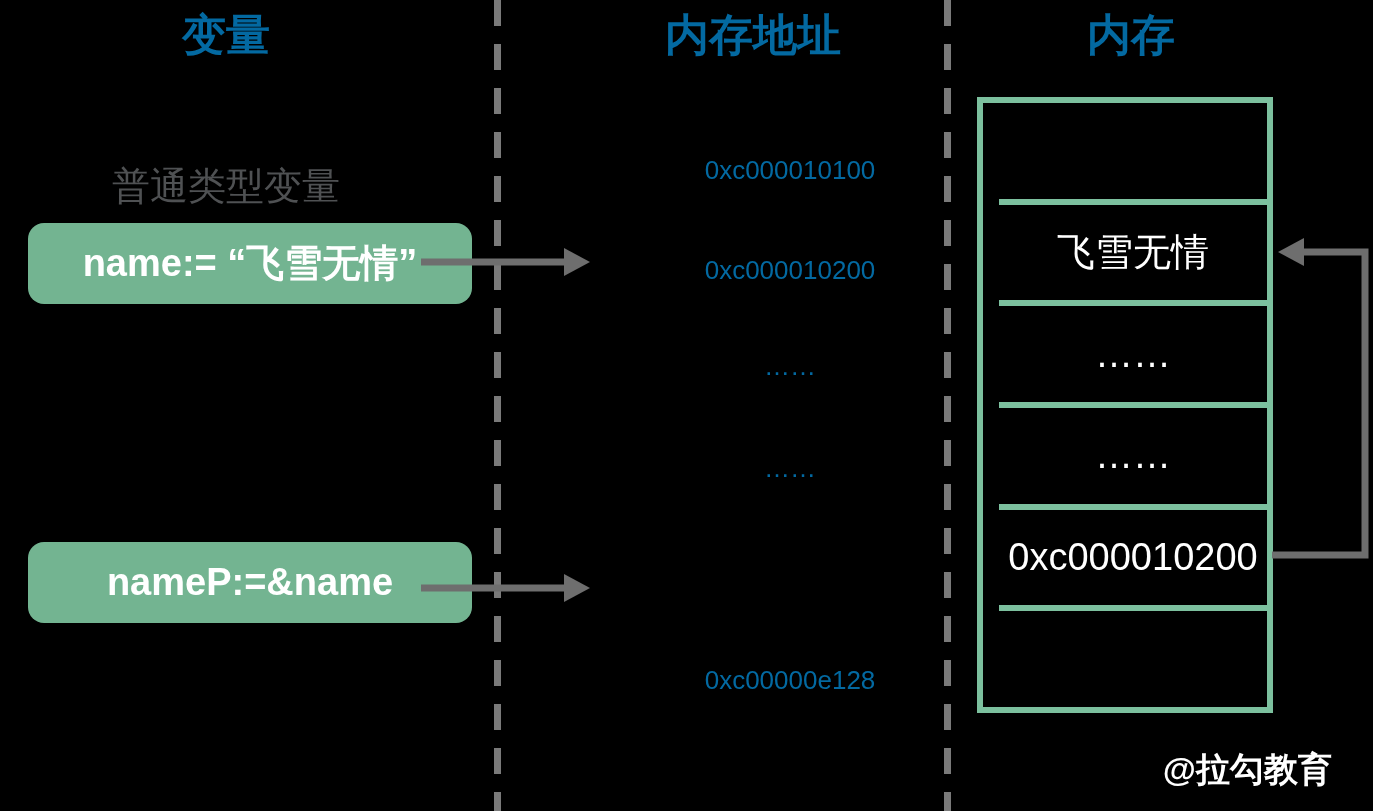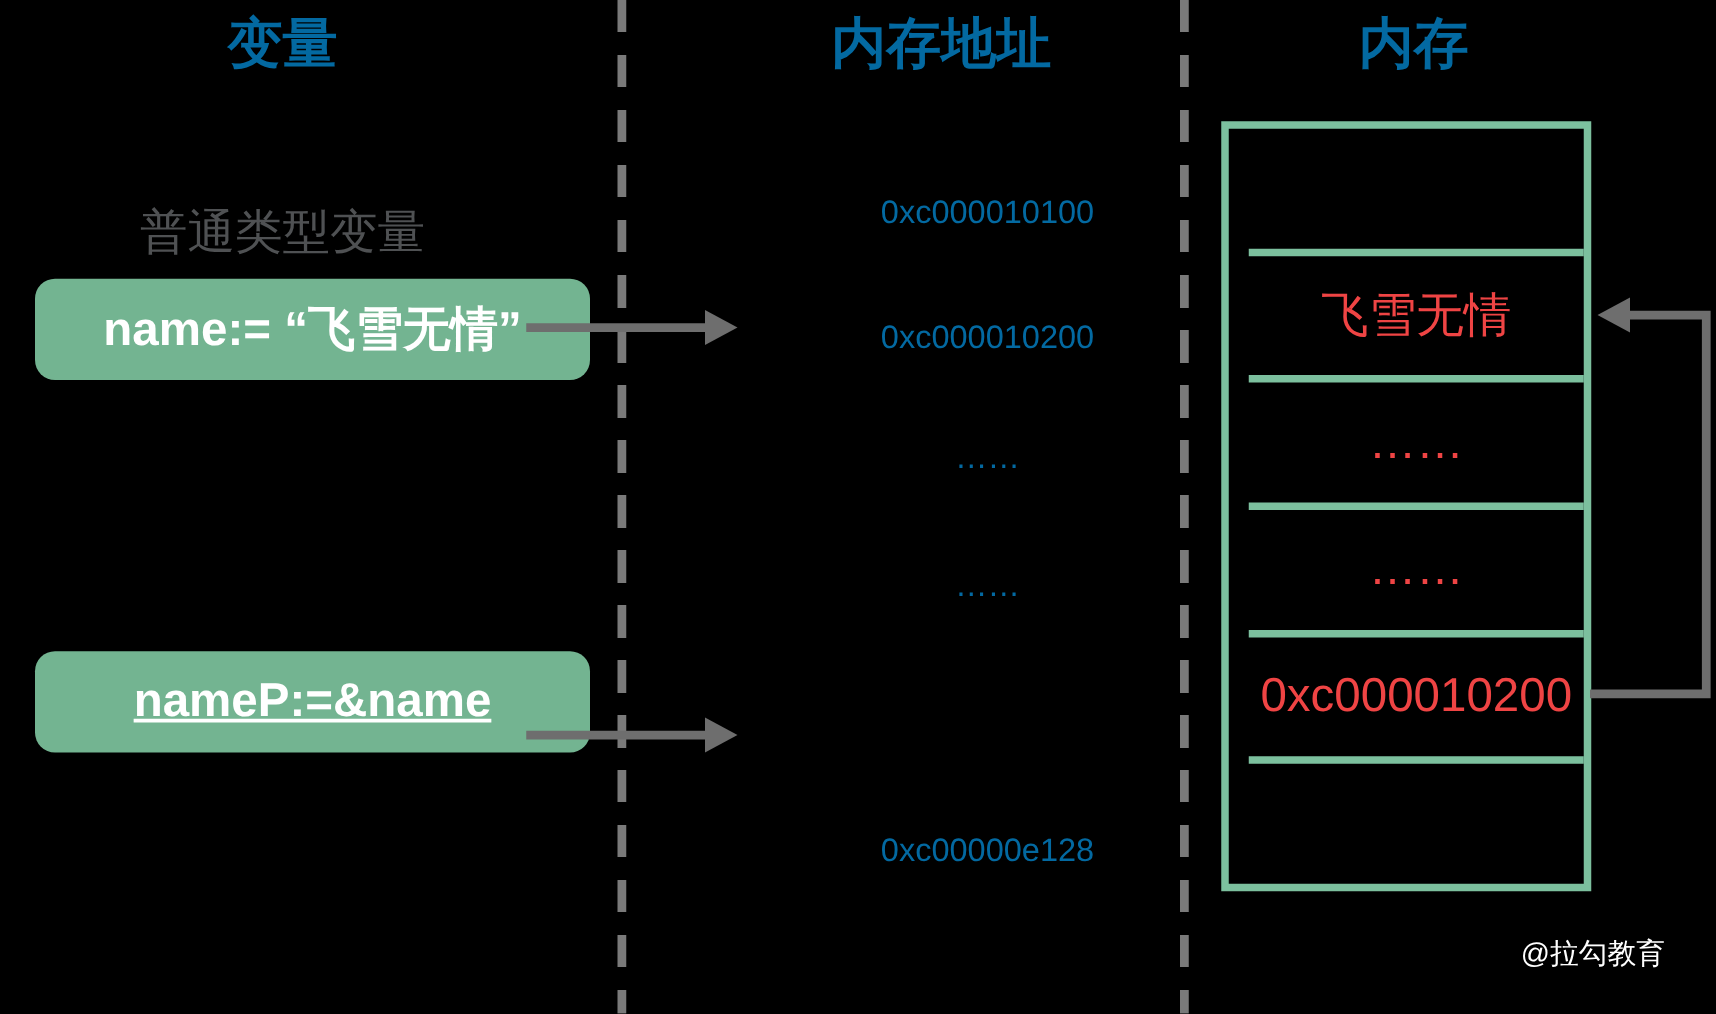--- a/index.html
+++ b/index.html
@@ -63,21 +63,21 @@
     border-radius: 16px;
     display: flex;
     align-items: center;
     justify-content: center;
     color: #ffffff;
     font-size: 38px;
     font-weight: bold;
     white-space: nowrap;
   }
   .code-box.b1 { top: 223px; }
-  .code-box.b2 { top: 521px; text-decoration: underline; }
+  .code-box.b2 { top: 542px; }
 
   
   .addr {
     position: absolute;
     left: 790px;
     transform: translate(-50%, -50%);
     color: #0369a1;
     font-size: 26px;
     white-space: nowrap;
   }
@@ -99,21 +99,21 @@
     border: 6px solid #7cc09e;
     display: flex;
     flex-direction: column;
   }
   .mem-cell {
     flex: 1 1 0;
     border-bottom: 6px solid #7cc09e;
     display: flex;
     align-items: center;
     justify-content: center;
-    color: #ef4444;
+    color: #ffffff;
     font-size: 38px;
     white-space: nowrap;
     margin-left: 16px;
   }
   .mem-cell:last-child { border-bottom: none; }
 
   
   .arrows {
     position: absolute;
     left: 0;
@@ -122,22 +122,22 @@
     height: 811px;
     pointer-events: none;
   }
 
   
   .watermark {
     position: absolute;
     top: 747px;
     right: 41px;
     color: #ffffff;
-    font-size: 23px;
-    font-weight: normal;
+    font-size: 34px;
+    font-weight: bold;
     white-space: nowrap;
   }
 </style>
 </head>
 <body>
 
 <div class="canvas">
 
   <div class="divider d1"></div>
   <div class="divider d2"></div>

